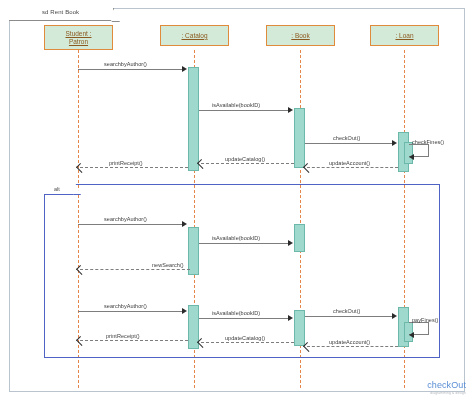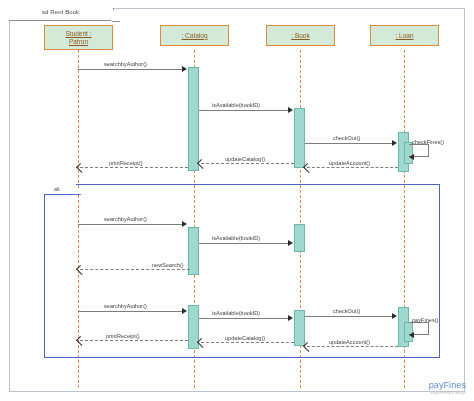--- a/index.html
+++ b/index.html
@@ -301,17 +301,17 @@
 
   <div class="msg-line ret" style="left:201px; top:342px; width:93px;"></div>
   <div class="arrow-open-l" style="left:199px; top:338.5px;"></div>
   <div class="msg-label" style="left:225px; top:334.5px;">updateCatalog()</div>
 
   <div class="msg-line ret" style="left:80px; top:340px; width:108px;"></div>
   <div class="arrow-open-l" style="left:78px; top:336.5px;"></div>
   <div class="msg-label" style="left:106px; top:332.5px;">printReceipt()</div>
 
   <div class="watermark">
-    <div class="wm-main">payFines</div>
+    <div class="wm-main">checkOut</div>
     <div class="wm-sub">diagramming &amp; design</div>
   </div>
 
 </div>
 
 </body></html>

